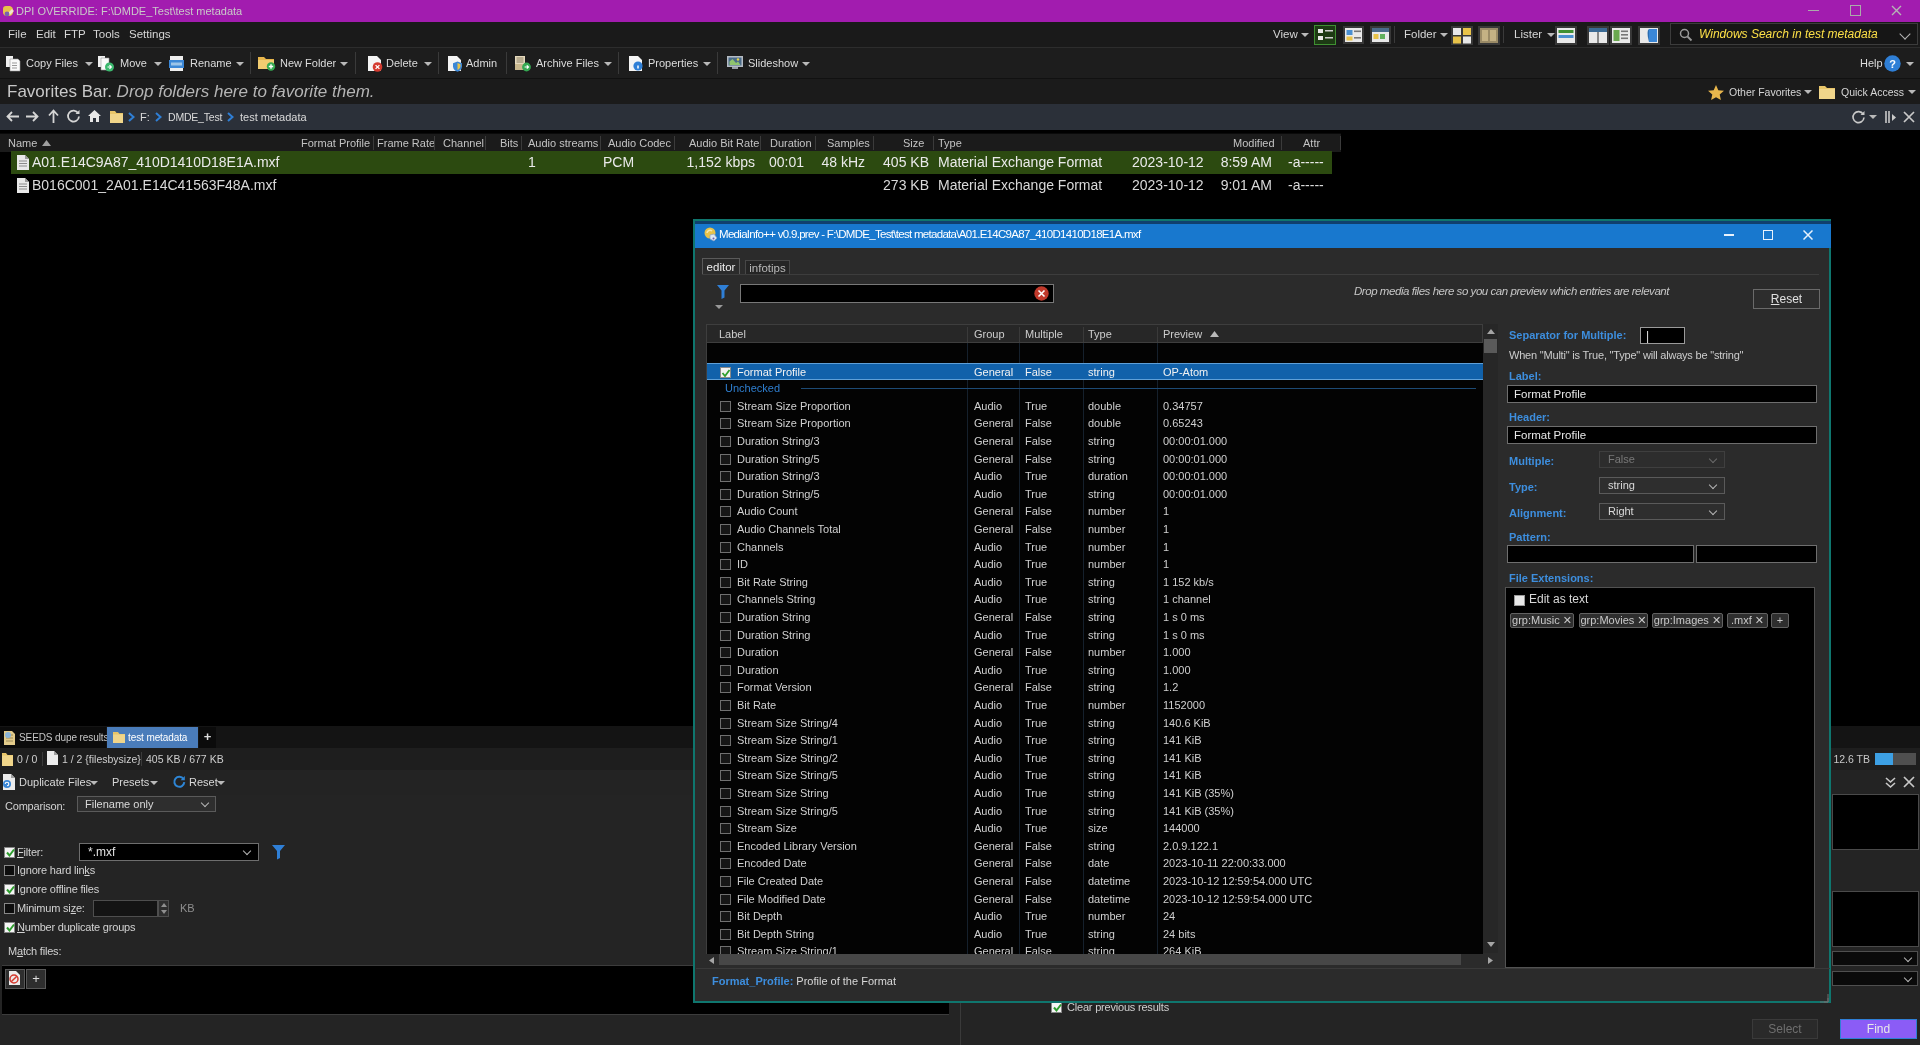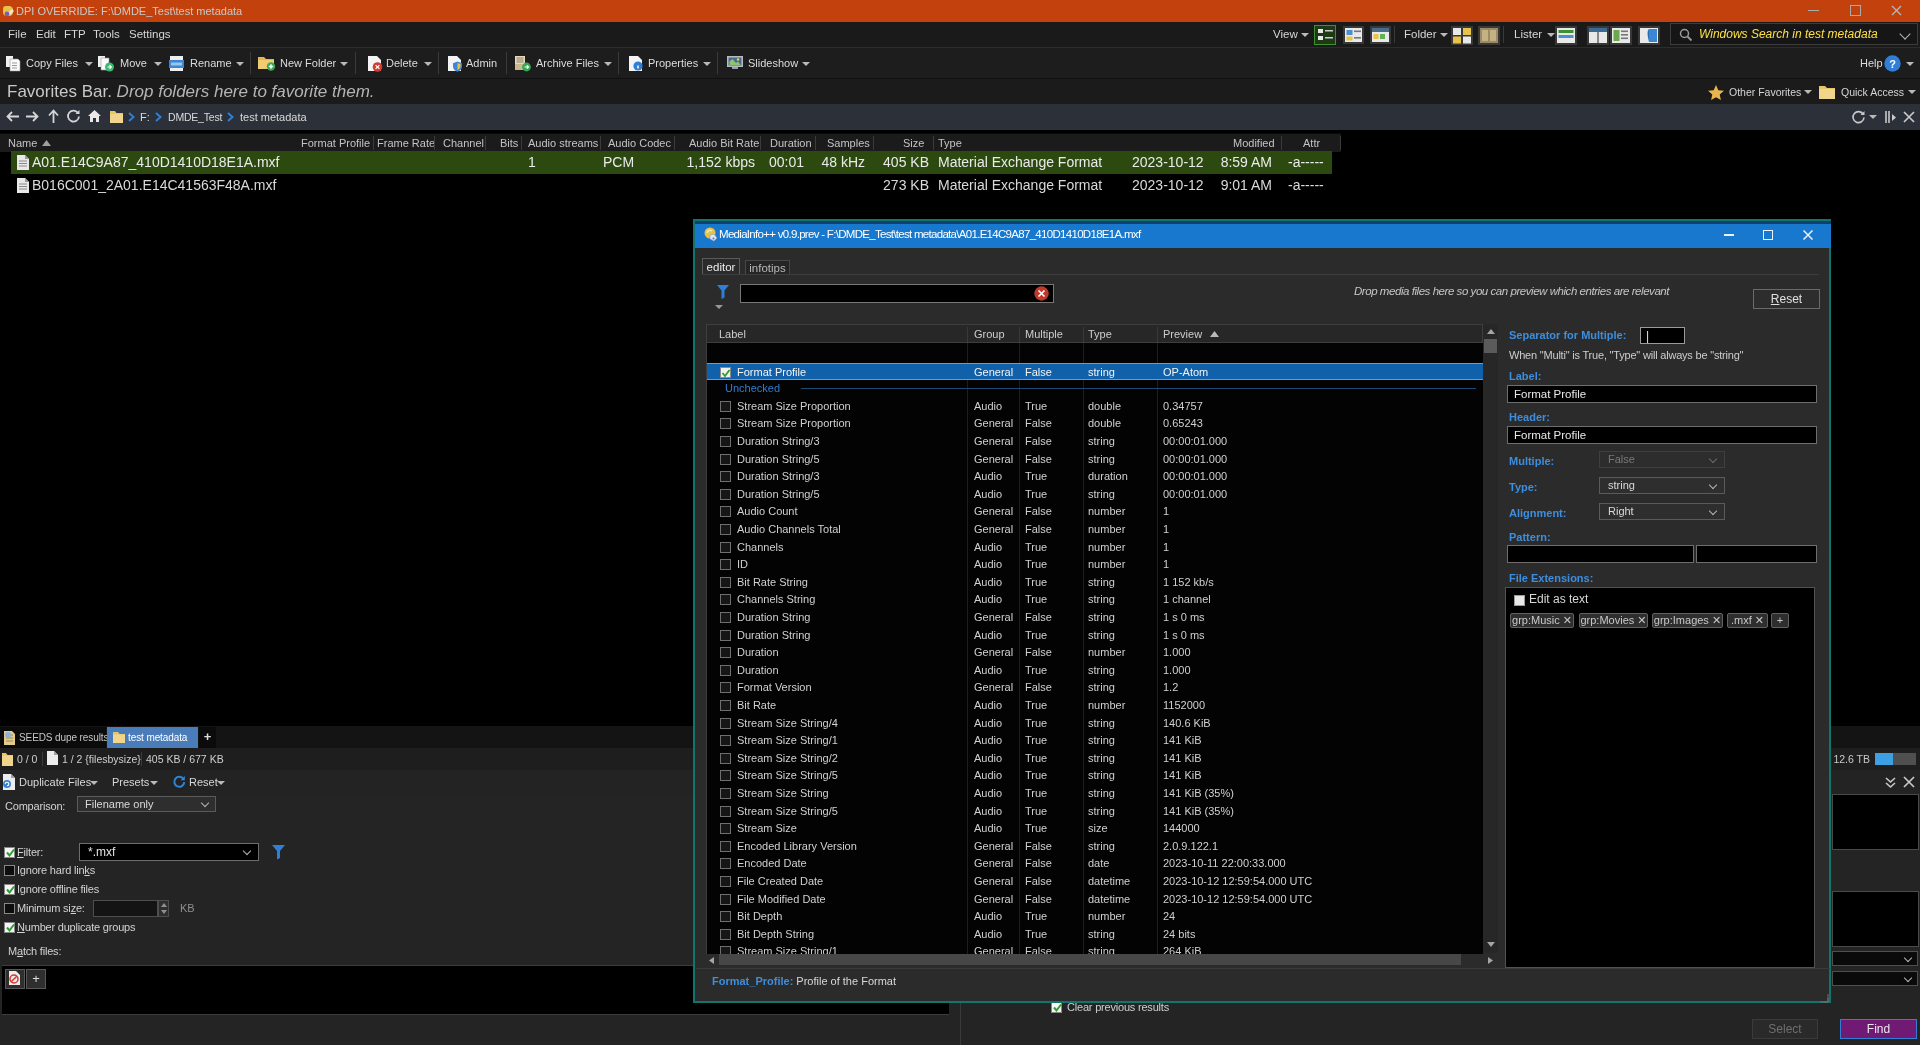--- a/index.html
+++ b/index.html
@@ -5,21 +5,21 @@
 .ab{position:absolute;white-space:nowrap}
 .r{text-align:right}
 .it{font-style:italic}
 .sep{position:absolute;width:1px;background:#3a3a3a}
 .arr{display:inline-block;width:0;height:0;border-left:4px solid transparent;border-right:4px solid transparent;border-top:4px solid #b9b9b9}
 .cb{position:absolute;width:11px;height:11px;background:#0d0d0d;border:1px solid #878787;box-sizing:border-box}
 .cbw{background:#f5f5f5}
 svg{display:block}
 .icon{position:absolute}
 
-#titlebar{left:0;top:0;width:1920px;height:22px;background:#c2410c;color:#c9c9c9}
+#titlebar{left:0;top:0;width:1920px;height:22px;background:#a21caf;color:#c9c9c9}
 #menubar{left:0;top:22px;width:1920px;height:25px;background:#1a1a1a;border-bottom:1px solid #2d2d2d}
 #toolbar{left:0;top:48px;width:1920px;height:30px;background:#1d1d1d}
 #favbar{left:0;top:78px;width:1920px;height:26px;background:#1b1b1b;border-top:1px solid #111}
 #crumb{left:0;top:104px;width:1920px;height:26px;background:#2b3039}
 .mi{position:absolute;top:0;line-height:25px;color:#d6d6d6;font-size:11.5px}
 .tbtxt{position:absolute;top:0;line-height:30px;color:#dcdcdc;font-size:11px}
 
 #flhead{left:0;top:133px;width:1341px;height:18px;background:#1b1b1b;border-top:1px solid #0a0a0a}
 #flhead span{position:absolute;top:0;line-height:18px;color:#c3c3c3;font-size:11px}
 #flhead .dv{position:absolute;top:2px;height:14px;width:1px;background:#3b3b3b}
@@ -476,21 +476,21 @@
     </span>
  <span class="cmb" style="left:1832px;top:176px;width:86px;height:15px;background:#0a0a0a;border-color:#4f4f4f">
       <span class="chev" style="right:6px;top:3px;width:5px;height:5px"></span>
     </span>
  <span class="cb cbw" style="left:1051px;top:207px"></span>
     <svg class="icon" style="left:1052px;top:207px" width="11" height="11">
       <path d="M2 5.5l2.5 3L9 2.5" stroke="#2e9e2e" stroke-width="2" fill="none"></path>
     </svg>
  <span class="ptxt" style="left:1067px;top:204px;line-height:16px;color:#cfcfcf">Clear previous results</span>
  <span class="ab" style="left:1752px;top:224px;width:66px;height:20px;background:#2a2a2a;border:1px solid #3a3a3a;box-sizing:border-box;color:#6f6f6f;text-align:center;line-height:18px">Select</span>
- <span class="ab" style="left:1840px;top:224px;width:77px;height:20px;background:#701a75;border:1px solid #2f7fd6;box-sizing:border-box;color:#e8e8e8;text-align:center;line-height:18px">Find</span>
+ <span class="ab" style="left:1840px;top:224px;width:77px;height:20px;background:#8b5cf6;border:1px solid #2f7fd6;box-sizing:border-box;color:#e8e8e8;text-align:center;line-height:18px">Find</span>
 </div>
 
 <div class="ab" id="dlg">
  <div class="ab" id="dtitle">
       <span class="ab" style="left:0;top:0;width:1136px;height:3px;background:#10406e"></span>
   <svg class="icon" style="left:9px;top:6px" width="14" height="15">
         <circle cx="6" cy="6" r="5.5" fill="#e8c34a"></circle>
         <path d="M3 6a3 3 0 0 1 5-2" stroke="#f7e7ae" stroke-width="1.5" fill="none"></path>
         <path d="M6 8l4-1 3 4-3 3-4-2z" fill="#dfe8f4" stroke="#8aa0c0" stroke-width=".7"></path>
         <circle cx="9.5" cy="11.5" r="1" fill="#6a5fb0"></circle>

